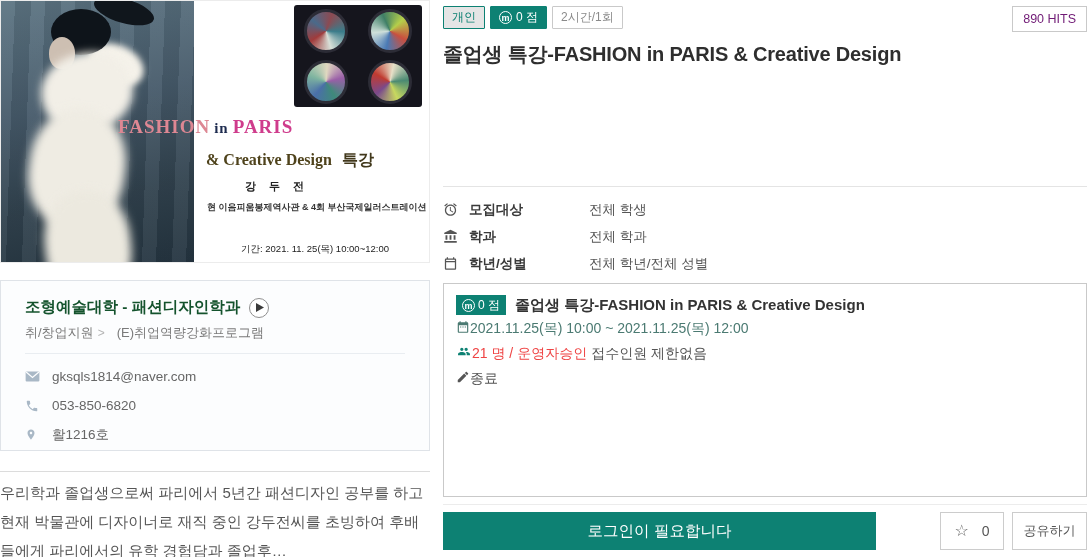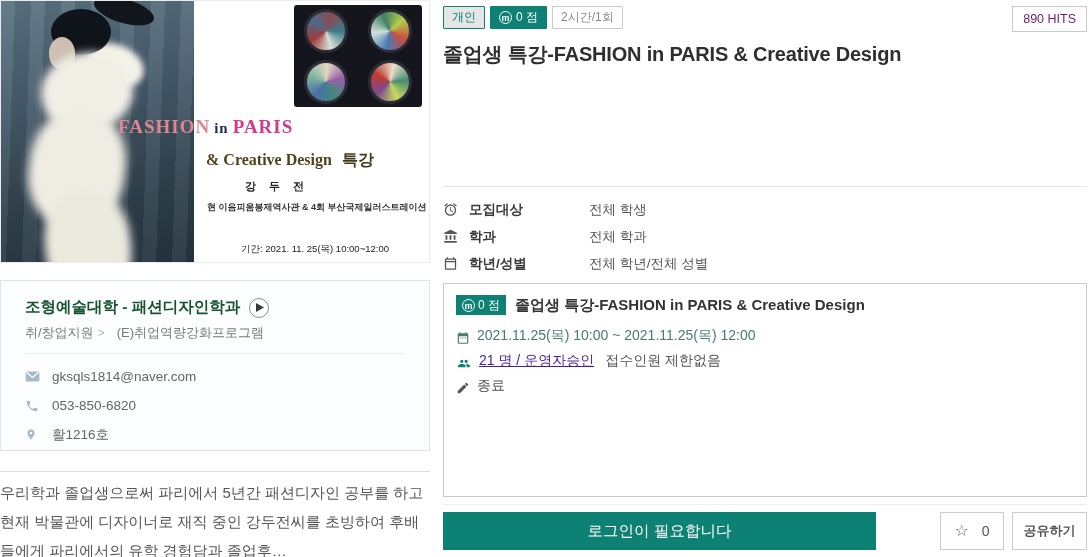--- a/index.html
+++ b/index.html
@@ -77,37 +77,37 @@
   .info-section { position:absolute; left:0; top:186px; width:644px; border-top:1px solid #e4e4e4; padding-top:9px; }
   .info-row { display:flex; align-items:center; height:27px; font-size:13.5px; }
   .info-row .iicon { width:18px; color:#555; display:flex; align-items:center; }
   .info-label { width:120px; margin-left:8px; font-weight:bold; color:#3a3a3a; }
   .info-value { color:#555; }
 
   .session-box { position:absolute; left:0; top:283px; width:644px; height:214px; border:1px solid #c9c9c9; padding:9px 12px; }
   .session-title-row { display:flex; align-items:center; margin:2px 0 5px; }
   .session-badge { background:#0d8173; color:#fff; font-size:12px; padding:3px 6px; display:flex; align-items:center; gap:3px; line-height:14px; }
   .session-title { margin-left:9px; font-size:15px; font-weight:bold; color:#333; }
-  .session-row { display:flex; align-items:flex-end; height:25px; font-size:14px; gap:7px; }
+  .session-row { display:flex; align-items:flex-start; height:25px; font-size:14px; }
   .session-date { color:#4b7a72; }
   .session-date .sicon { color:#4b7a72; }
-  .session-cap-hl { color:#4c1d95;text-decoration:underline; }
+  .session-cap-hl { color:#ef4444; }
   .session-cap-note { color:#555; margin-left:4px; }
   .session-status { color:#555; }
   .sicon { display:flex; align-items:center; }
   .teal-ic { color:#0d8173; }
   .gray-ic { color:#555; }
 
   .footer-divider { position:absolute; left:0; top:504px; width:644px; border-top:1px solid #ececec; }
   .footer-bar { position:absolute; left:0; top:512px; width:644px; display:flex; align-items:stretch; height:38px; }
   .login-btn { width:433px; background:#0d8173; color:#fff; border:none; font-size:15.5px; font-family:inherit; cursor:pointer; }
   .fav-btn { margin-left:auto; width:64px; border:1px solid #ccc; background:#fff; display:flex; align-items:center; justify-content:center; gap:13px; cursor:pointer; }
   .fav-btn .star { font-size:16px; color:#666; line-height:1; }
   .fav-count { font-size:14px; color:#555; }
-  .share-btn { margin-left:8px; width:75px; border:1px solid #ccc; background:#fff; font-size:13px; color:#555; font-family:inherit; cursor:pointer;font-weight:bold; }
+  .share-btn { margin-left:8px; width:75px; border:1px solid #ccc; background:#fff; font-size:13px; color:#555; font-family:inherit; cursor:pointer; }
 </style>
 </head>
 <body>
 
 <div class="screen">
 
   <div class="left-col">
 
     <div class="poster">
       <div class="poster-photo">

